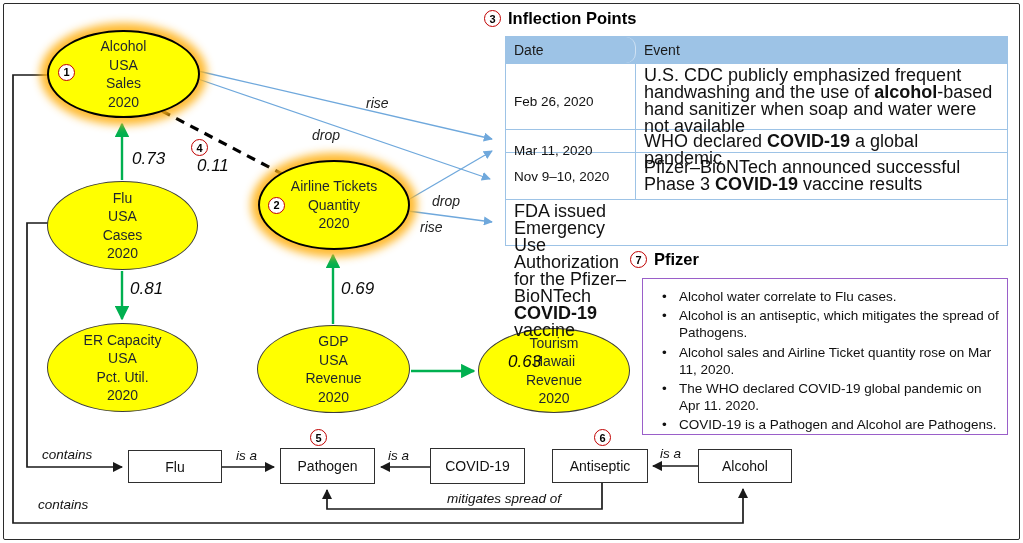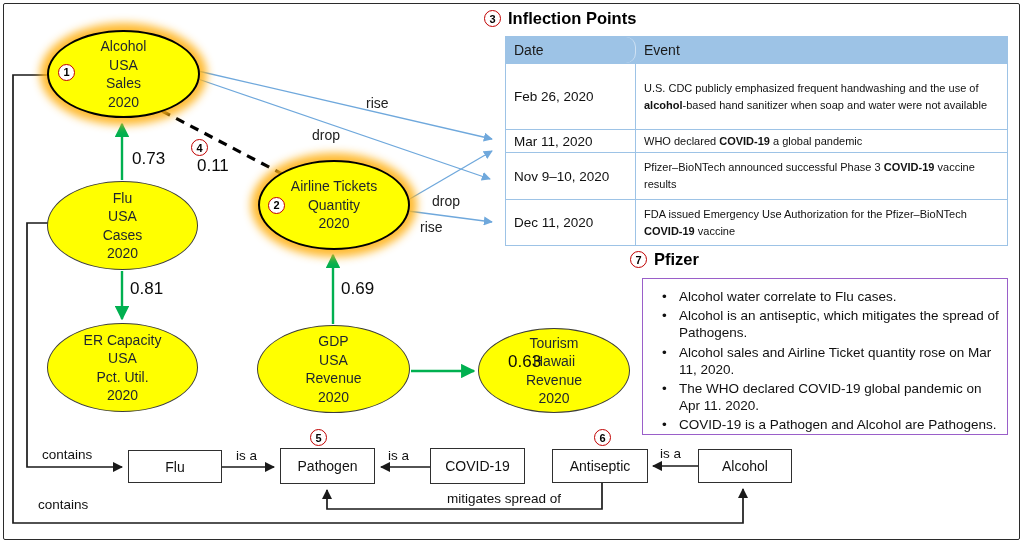--- a/index.html
+++ b/index.html
@@ -15,40 +15,40 @@
         text-align:center;font-size:14px;line-height:18.5px;color:#1e2430;box-sizing:border-box;}
   .node.hl{border:2.4px solid #000;box-shadow:0 0 9px 7px rgba(255,178,20,.88);}
 
   
   .badge{width:17px;height:17px;border-radius:50%;border:1.7px solid var(--badge_ring,#C00000);
          background:#fff;color:#000;font-size:11px;font-weight:700;
          display:flex;align-items:center;justify-content:center;box-sizing:border-box;flex:0 0 auto;}
   .abs{position:absolute;}
 
   
-  .lbl{position:absolute;white-space:nowrap;}
+  .lbl{position:absolute;font-style:italic;white-space:nowrap;}
   .corr{font-size:17px;color:#0a0a0a;}
   .bluelbl{font-size:14px;color:#222;}
   .small{font-size:13.5px;color:#111;}
 
   
   .sect{position:absolute;display:flex;align-items:center;gap:7px;
         font-weight:700;font-size:16.5px;color:#000;white-space:nowrap;}
 
   
   .tablewrap{position:absolute;left:505px;top:36px;width:503px;
              border:1px solid var(--table_border,#9DC3E6);box-sizing:border-box;background:#fff;}
   .thead{display:grid;grid-template-columns:130px 1fr;background:var(--table_header,#9DC3E6);
          height:26px;font-size:14px;color:#1a1a1a;}
   .thead>div{display:flex;align-items:center;padding-left:8px;box-sizing:border-box;}
   .thead>div:first-child{border-right:1px solid #cfe1f3;border-radius:10px;}
   .trow{display:grid;grid-template-columns:130px 1fr;border-top:1px solid var(--table_border,#9DC3E6);box-sizing:border-box;}
   .trow .date{display:flex;align-items:center;padding-left:8px;font-size:13.5px;
               border-right:1px solid var(--table_border,#9DC3E6);box-sizing:border-box;white-space:nowrap;}
-  .trow .event{padding:3px 8px;font-size:11px;line-height:17px;display:flex;align-items:center;box-sizing:border-box;}
+  .trow .event{padding:3px 8px;font-size:18px;line-height:17px;display:flex;align-items:center;box-sizing:border-box;}
   .r0{height:66px}.r1{height:23px}.r2{height:47px}.r3{height:46px}
 
   
   .facts{position:absolute;left:642px;top:278px;width:366px;height:157px;
          border:1.5px solid var(--facts_border,#9A5FC9);box-sizing:border-box;
          padding:9px 8px 4px 8px;background:#fff;}
   .facts ul{margin:0;padding:0 0 0 28px;list-style:none;}
   .facts li{position:relative;font-size:13.5px;line-height:17.2px;margin-bottom:2px;color:#111;}
   .facts li::before{content:"\2022";position:absolute;left:-17px;top:0;}
 
@@ -181,21 +181,20 @@
             <span><span>WHO declared </span><b>COVID-19</b><span> a global pandemic</span></span>
           </div>
         </div>
         <div class="trow r2">
           <div class="date">Nov 9–10, 2020</div>
           <div class="event">
             <span><span>Pfizer–BioNTech announced successful Phase 3 </span><b>COVID-19</b><span> vaccine results</span></span>
           </div>
         </div>
         <div class="trow r3">
-          <div class="date">Dec 11, 2020</div>
           <div class="event">
             <span><span>FDA issued Emergency Use Authorization for the Pfizer–BioNTech </span><b>COVID-19</b><span> vaccine</span></span>
           </div>
         </div>
       </div>
   </div>
 
   <div class="sect" style="left:630px;top:250px;">
     <span class="badge">7</span>
     <span>Pfizer</span>

